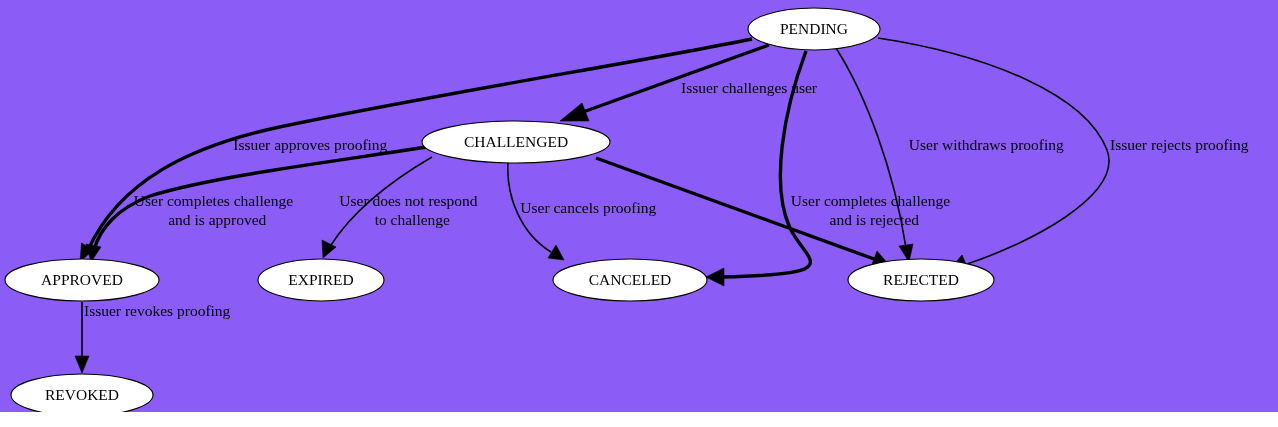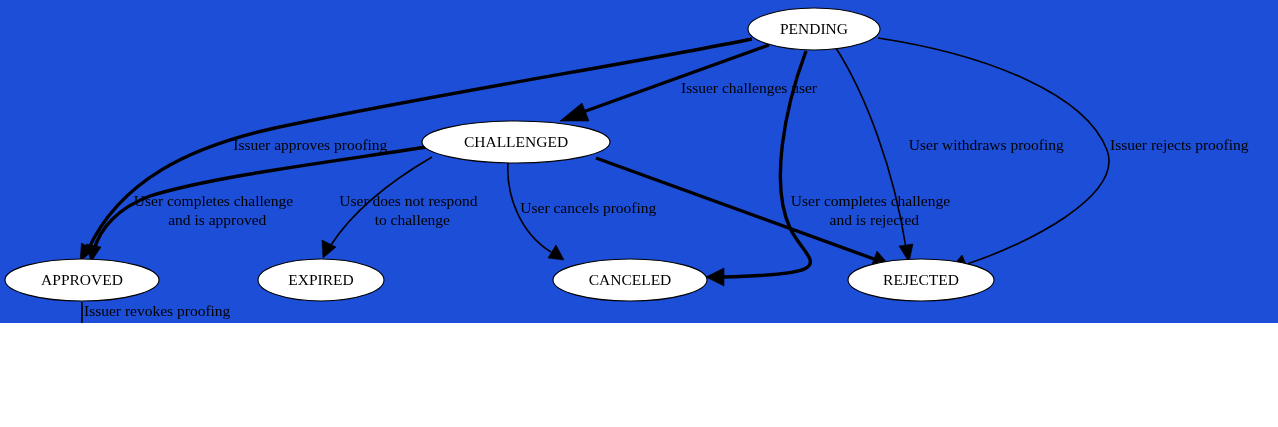--- a/index.html
+++ b/index.html
@@ -3,22 +3,22 @@
 <meta charset="utf-8">
 <style>
   html, body {
     margin: 0;
     padding: 0;
     background: #ffffff;
   }
   #stage {
     position: relative;
     width: 1278px;
-    height: 323px;
-    background: #1d4ed8;
+    height: 412px;
+    background: #8b5cf6;
     overflow: hidden;
     font-family: "Liberation Serif", "DejaVu Serif", serif;
   }
   #graph {
     position: absolute;
     top: 0; left: 0;
     width: 1278px;
     height: 427px;
     display: block;
   }

